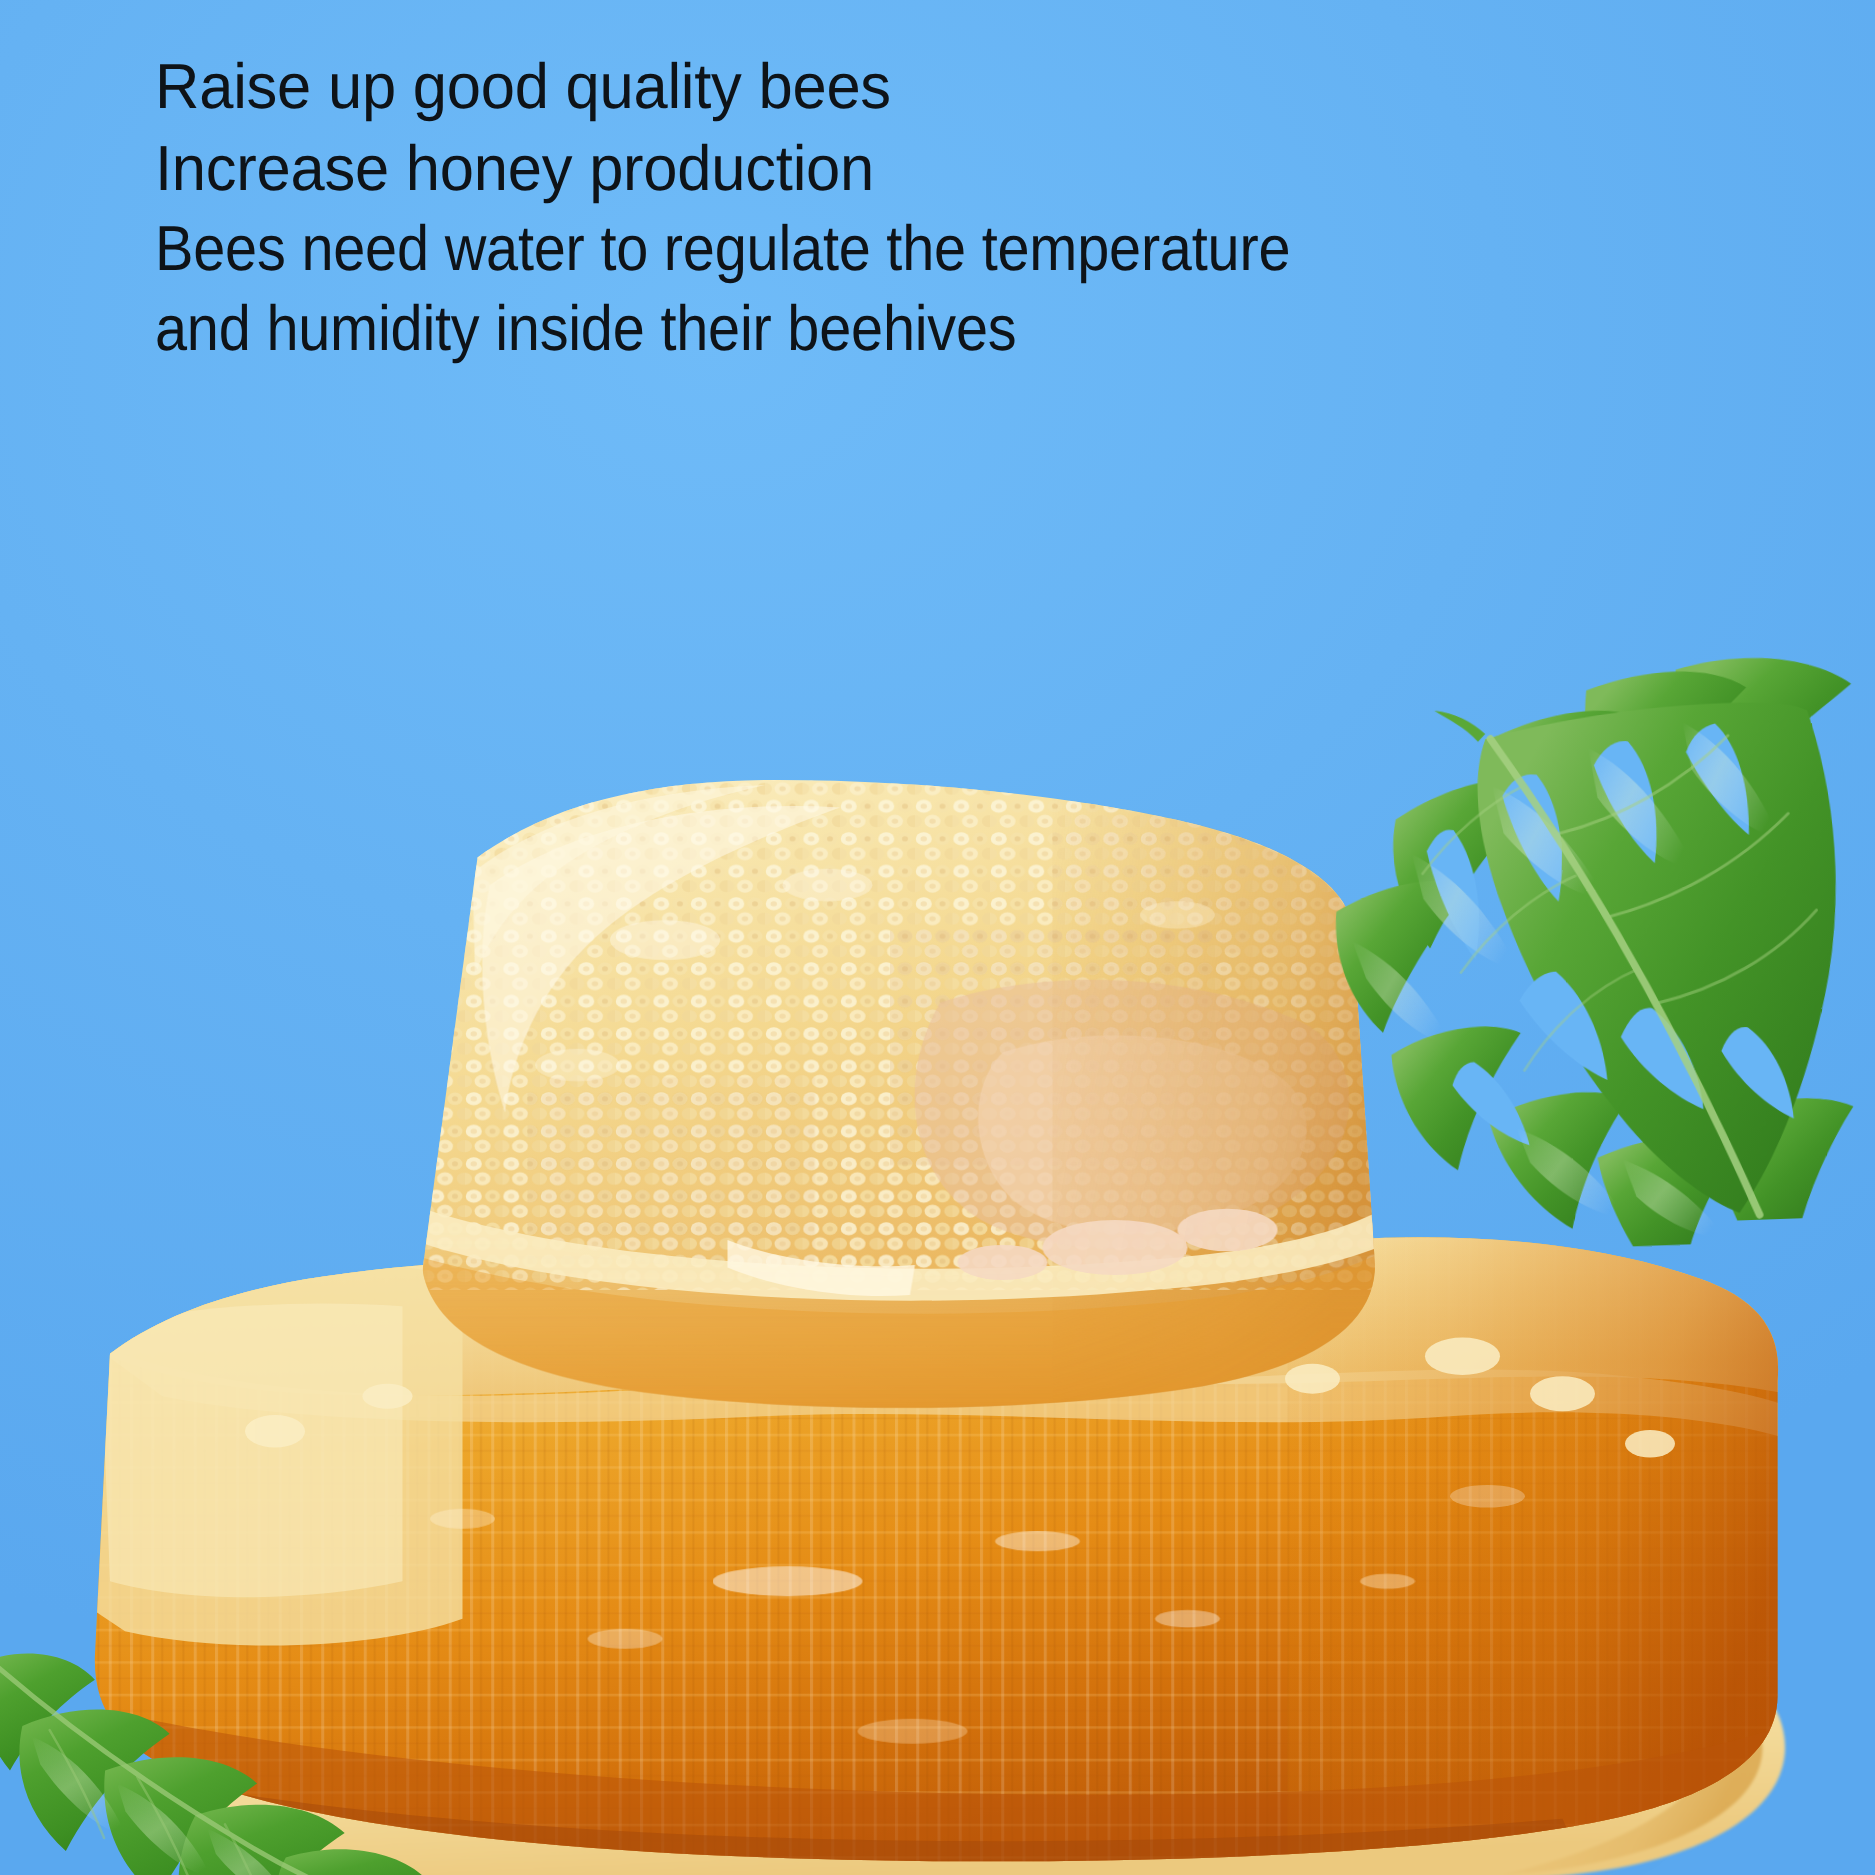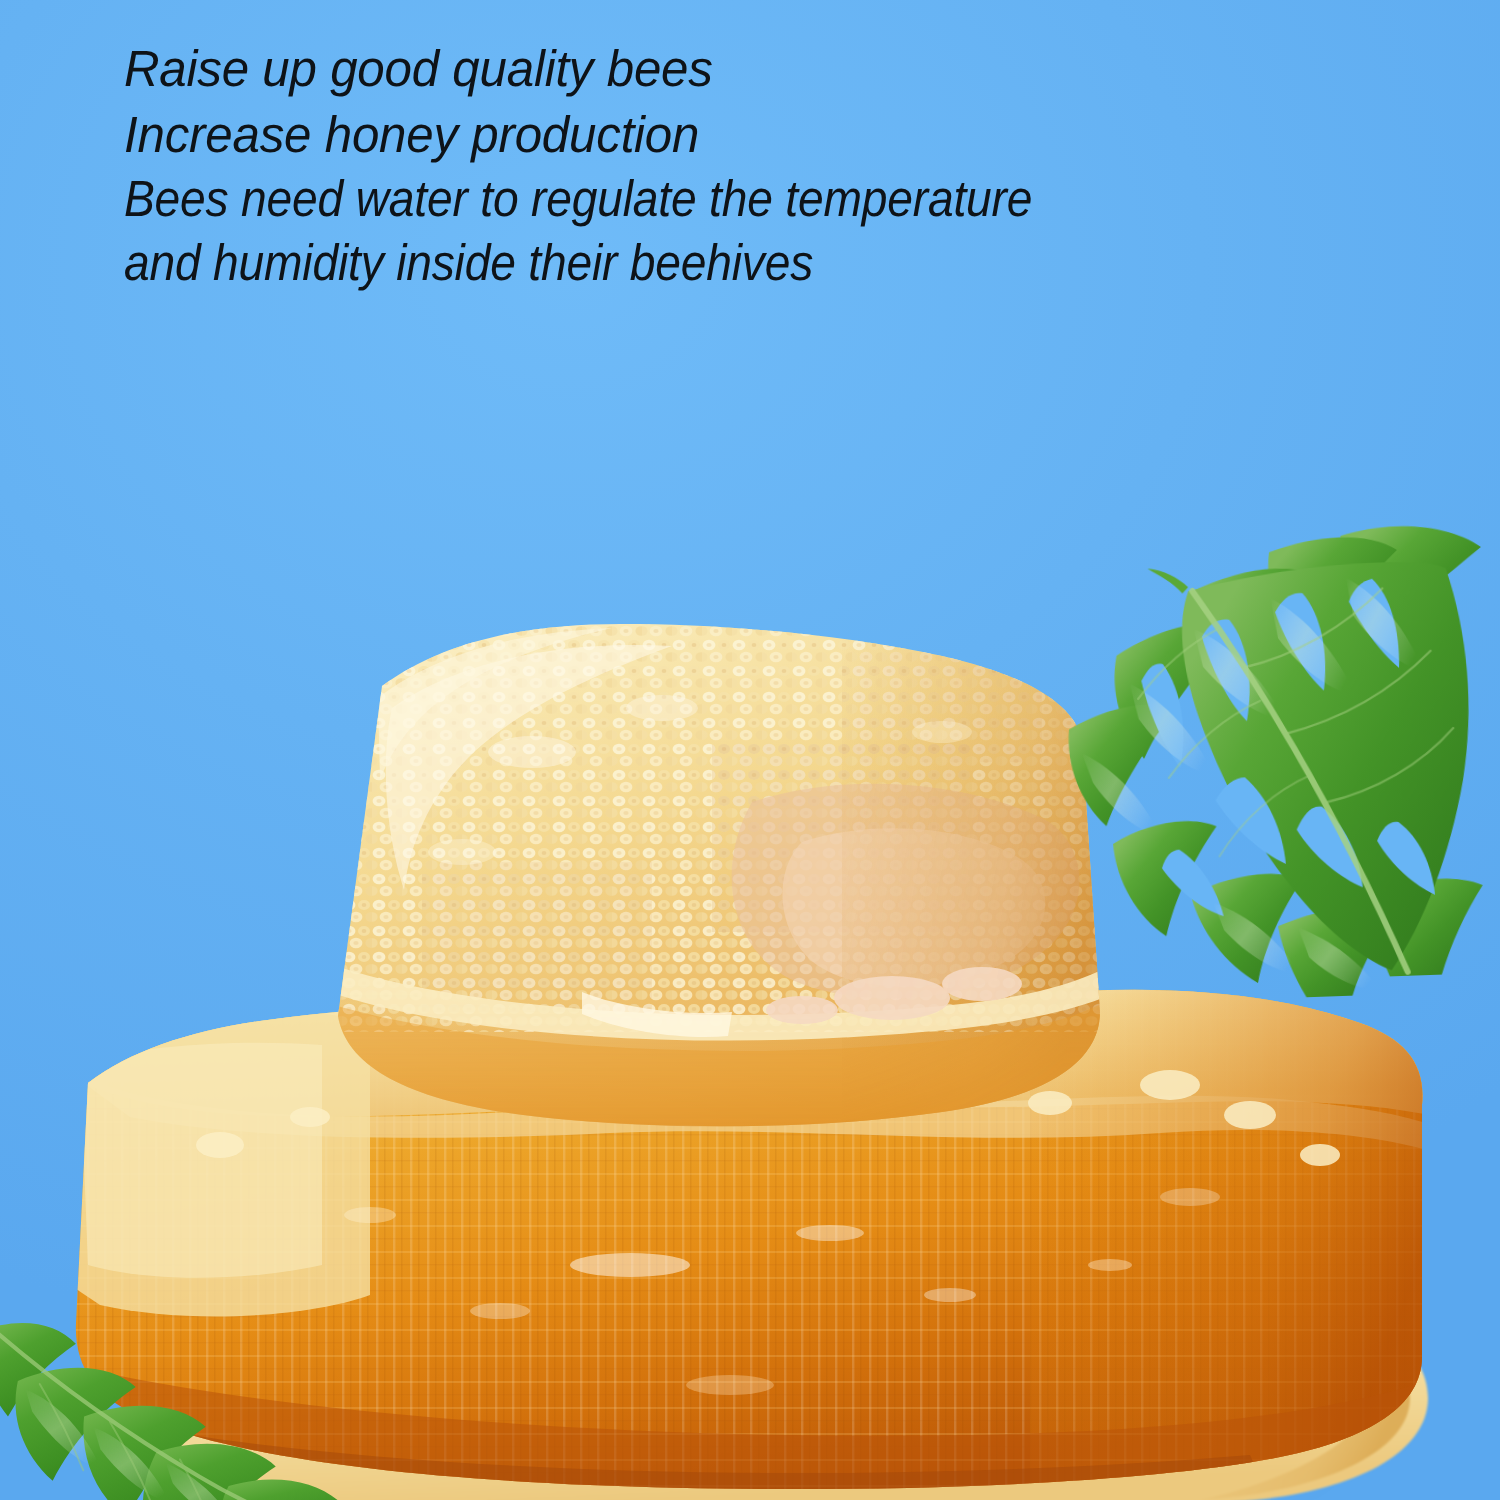--- a/index.html
+++ b/index.html
@@ -18,21 +18,20 @@
       radial-gradient(ellipse 1400px 1100px at 38% 18%, #6fbbf8 0%, #65b2f3 45%, #5aa8ef 100%);
   }
 
   
   #caption {
     position:absolute;
     left:124px; top:36px;
     width:1260px;
     z-index:40;
     color:#0e1318;
-    font-style:italic;
   }
   .cap-line {
     display:block;
     white-space:nowrap;
     font-weight:400;
     letter-spacing:-0.2px;
     text-rendering:geometricPrecision;
   }
   .cap-1 { font-size:51px; line-height:66px; transform:scaleX(0.965); transform-origin:left center; }
   .cap-2 { font-size:51px; line-height:65px; transform:scaleX(0.965); transform-origin:left center; }

